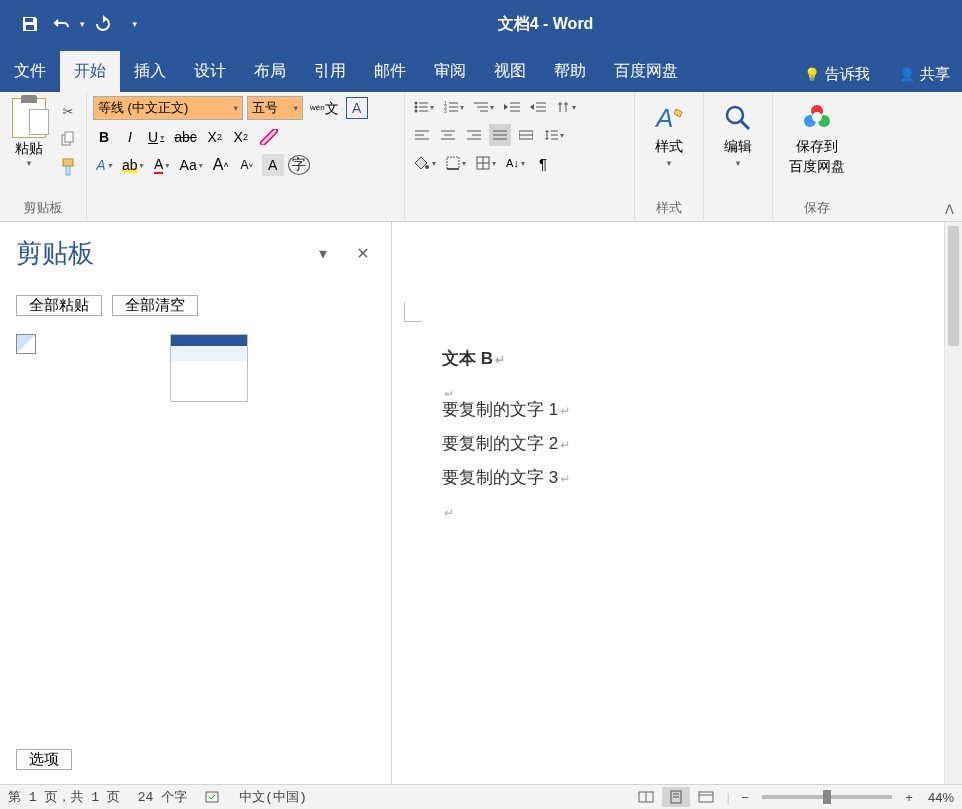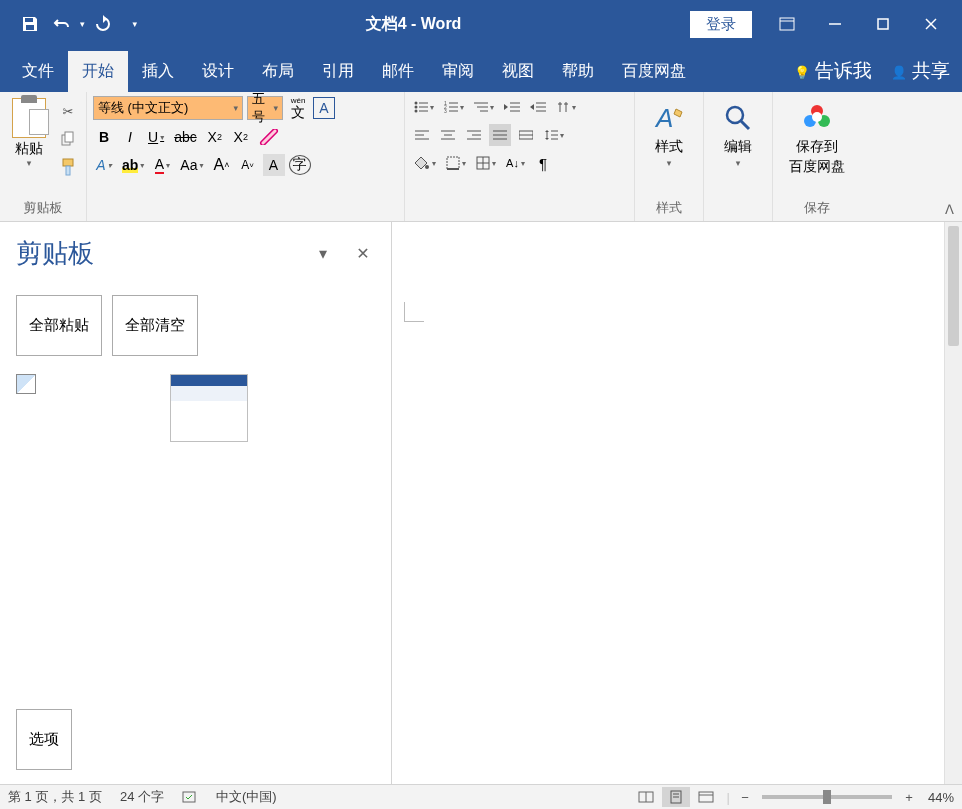--- a/index.html
+++ b/index.html
@@ -6,24 +6,24 @@
 body { width: 962px; height: 809px; background: #fff; overflow: hidden; font-size: 13px; }
 
 .titlebar { height: 48px; background: #2b579a; display: flex; align-items: center; color: #fff; padding: 0 8px; }
 .titlebar .qat { display: flex; gap: 4px; align-items: center; margin-left: 8px; }
 .titlebar .qat-btn { width: 28px; height: 28px; display: flex; align-items: center; justify-content: center; cursor: pointer; }
 .titlebar .title { flex: 1; text-align: center; font-size: 16px; font-weight: bold; }
 .titlebar .ctrls { display: flex; gap: 2px; align-items: center; }
 .titlebar .login-btn { background: #fff; color: #2b579a; padding: 4px 16px; font-size: 15px; margin-right: 10px; cursor: pointer; }
 .titlebar .win-btn { width: 46px; height: 32px; display: flex; align-items: center; justify-content: center; cursor: pointer; }
 
-.tabs-row { height: 44px; background: #2b579a; display: flex; align-items: flex-end; color: #fff; padding-left: 8px; position: relative; }
+.tabs-row { height: 44px; background: #2b579a; display: flex; align-items: flex-end; color: #fff; padding-left: 0; position: relative; }
 .tab { padding: 10px 14px 10px; font-size: 16px; cursor: pointer; }
 .tab.active { background: #f3f3f3; color: #2b579a; }
-.tabs-right { position: absolute; right: 12px; bottom: 8px; display: flex; gap: 20px; align-items: center; font-size: 19px; }
+.tabs-right { position: absolute; right: 12px; bottom: 8px; display: flex; gap: 30px; align-items: center; font-size: 15px; }
 .tabs-right .tell-me::before { content: "💡"; margin-right: 4px; font-size: 13px; }
 .tabs-right .share::before { content: "👤"; margin-right: 4px; font-size: 13px; }
 
 .ribbon { height: 130px; background: #f3f3f3; border-bottom: 1px solid #d4d4d4; display: flex; position: relative; }
 .ribbon-group { border-right: 1px solid #e0e0e0; padding: 4px 6px 2px; display: flex; flex-direction: column; height: 100%; }
 .ribbon-group-label { text-align: center; font-size: 13px; color: #666; padding: 2px 0; position: relative; }
 .ribbon-content { flex: 1; display: flex; gap: 4px; }
 .collapse-btn { position: absolute; right: 8px; bottom: 4px; cursor: pointer; color: #666; }
 
 .clipboard-col1 { display: flex; flex-direction: column; align-items: center; padding: 2px 6px; }
@@ -46,48 +46,48 @@
 .big-btn { display: flex; flex-direction: column; align-items: center; gap: 2px; cursor: pointer; padding: 2px 6px; }
 .big-btn .ico { width: 36px; height: 36px; display: flex; align-items: center; justify-content: center; font-size: 26px; }
 
 .workarea { display: flex; height: calc(809px - 48px - 44px - 130px - 25px); }
 .clipboard-pane { width: 392px; border-right: 1px solid #d4d4d4; padding: 14px 16px; background: #fff; display: flex; flex-direction: column; }
 .clipboard-pane h2 { color: #2b579a; font-size: 26px; font-weight: normal; }
 .pane-head { display: flex; align-items: center; }
 .pane-head .spacer { flex: 1; }
 .pane-head .pane-btn { width: 24px; height: 24px; display: flex; align-items: center; justify-content: center; cursor: pointer; color: #666; margin-left: 16px; font-size: 16px; }
 .pane-actions { display: flex; gap: 10px; margin-top: 24px; }
-.btn-outline { border: 1px solid #ababab; padding: 20px 12px; font-size: 15px; cursor: pointer; background: #fff; }
+.btn-outline { border: 1px solid #ababab; padding: 0 12px; font-size: 15px; cursor: pointer; background: #fff; }
 .pane-hint { margin-top: 14px; font-size: 14px; color: #333; }
 .clip-item { display: flex; gap: 14px; margin-top: 18px; align-items: flex-start; }
 .clip-icon { width: 20px; height: 20px; border: 1px solid #888; background: linear-gradient(135deg,#cfe3f7 50%, #fff 50%); position: relative; }
 .clip-thumb { width: 78px; height: 68px; border: 1px solid #bfbfbf; background: linear-gradient(#2b579a 0 16%, #edf2f9 16% 40%, #fff 40%); margin-left: 120px; }
 .pane-footer { margin-top: auto; }
 
 .doc-area { flex: 1; background: #fff; position: relative; overflow: hidden; }
 .doc-page { position: absolute; left: 30px; top: 10px; right: 0; background:#fff; padding: 110px 20px 20px 20px; }
 .corner { position:absolute; left:12px; top:80px; width:20px; height:20px; border-left:1px solid #bbb; border-bottom:1px solid #bbb; }
 .doc-page .line { font-size: 17px; line-height: 2.0; color: #333; }
 .doc-page .line.bold { font-weight: bold; }
 .para-mark::after { content: "↵"; color: #aaa; font-size: 12px; margin-left: 2px; }
 .scrollbar-v { position: absolute; right: 0; top: 0; bottom: 0; width: 18px; background: #f0f0f0; border-left: 1px solid #e0e0e0; }
 .scroll-thumb-v { position:absolute; top:4px; left:3px; right:3px; height:120px; background:#cdcdcd; border-radius:2px; }
 
 .statusbar { height: 25px; background: #f3f3f3; border-top: 1px solid #d4d4d4; display: flex; align-items: center; font-size: 13px; color: #444; padding: 0 8px; }
-.statusbar .seg { margin-right: 18px; }
+.statusbar .seg { margin-right: 18px; font-family: Liberation Mono, monospace; }
 .statusbar .spacer { flex: 1; }
 .view-btn { width: 28px; height: 20px; border: 1px solid transparent; display:flex; align-items:center; justify-content:center; margin: 0 1px; cursor:pointer; color:#666; }
 .view-btn.active { background: #d4d4d4; }
 .zoom-slider { width: 130px; height: 4px; background: #bbb; margin: 0 8px; position: relative; cursor: pointer; }
 .zoom-slider .knob { position: absolute; left: 50%; top: -5px; width: 8px; height: 14px; background: #888; transform: translateX(-50%); }
 .zoom-btn { width: 18px; text-align: center; cursor:pointer; color:#555; }
 
 svg { display: block; }
 .underline-red { border-bottom: 2px solid #e81123; }
-.underline-yellow { background: linear-gradient(transparent 70%, #ffec3d 70%); font-weight: bold; }
+.underline-yellow { background: linear-gradient(transparent 70%, #ffec3d 70%); }
 .text-effect { color: #2e75b6; font-style: italic; }
 </style>
 </head>
 <body>
 
 <div class="titlebar">
   <div class="qat">
     <div class="qat-btn">
         <svg width="18" height="18" viewBox="0 0 18 18">
           <path fill="#fff" d="M2 2h12l2 2v12H2z"></path>
@@ -103,45 +103,20 @@
     <span style="color:#fff;font-size:9px;cursor:pointer">▾</span>
     <div class="qat-btn">
         <svg width="18" height="18" viewBox="0 0 18 18">
           <path fill="none" stroke="#fff" stroke-width="2" d="M9 3a6 6 0 11-6 6"></path>
           <path fill="#fff" d="M9 0l4 4-4 4z"></path>
         </svg>
       </div>
     <span style="color:#fff;font-size:9px;margin-left:12px;cursor:pointer">▾</span>
   </div>
   <div class="title">文档4 - Word</div>
-  <div class="ctrls">
-    <div class="login-btn">登录</div>
-    <div class="win-btn">
-        <svg width="16" height="14">
-          <rect x="1" y="1" width="14" height="12" fill="none" stroke="#fff"></rect>
-          <line x1="1" y1="4" x2="15" y2="4" stroke="#fff"></line>
-        </svg>
-      </div>
-    <div class="win-btn">
-        <svg width="12" height="12">
-          <line x1="0" y1="6" x2="12" y2="6" stroke="#fff" stroke-width="1.5"></line>
-        </svg>
-      </div>
-    <div class="win-btn">
-        <svg width="12" height="12">
-          <rect x="1" y="1" width="10" height="10" fill="none" stroke="#fff" stroke-width="1.5"></rect>
-        </svg>
-      </div>
-    <div class="win-btn">
-        <svg width="14" height="14">
-          <line x1="2" y1="2" x2="12" y2="12" stroke="#fff" stroke-width="1.5"></line>
-          <line x1="12" y1="2" x2="2" y2="12" stroke="#fff" stroke-width="1.5"></line>
-        </svg>
-      </div>
-  </div>
 </div>
 
 <div class="tabs-row">
   <div class="tab">文件</div>
   <div class="tab active">开始</div>
   <div class="tab">插入</div>
   <div class="tab">设计</div>
   <div class="tab">布局</div>
   <div class="tab">引用</div>
   <div class="tab">邮件</div>
@@ -183,25 +158,25 @@
     <div class="ribbon-group-label">剪贴板</div>
   </div>
 
   <div class="ribbon-group font-group">
     <div style="flex:1">
       <div class="font-row">
         <div class="combo" style="width:150px">
             <span>等线 (中文正文)</span>
             <span class="arr">▾</span>
           </div>
-        <div class="combo" style="width:36px">
+        <div class="combo" style="width:56px">
             <span>五号</span>
             <span class="arr">▾</span>
           </div>
-        <div class="btn" style="flex-direction:column;line-height:1">
+        <div class="btn" style="flex-direction:row;line-height:1">
             <span style="font-size:8px">wén</span>
             <span>文</span>
           </div>
         <div class="btn box">A</div>
       </div>
       <div class="font-row">
         <div class="btn" style="font-weight:bold">B</div>
         <div class="btn" style="font-style:italic">I</div>
         <div class="btn drop" style="text-decoration:underline">U</div>
         <div class="btn" style="text-decoration:line-through">abc</div>
@@ -425,20 +400,28 @@
       <div class="clip-icon"></div>
       <div class="clip-thumb"></div>
     </div>
     <div class="pane-footer">
       <button class="btn-outline">选项</button>
     </div>
   </div>
 
   <div class="doc-area">
     <div class="corner"></div>
+    <div class="doc-page">
+      <div class="line bold para-mark">文本 B</div>
+      <div class="line para-mark" style="height:1em"></div>
+      <div class="line para-mark">要复制的文字 1</div>
+      <div class="line para-mark">要复制的文字 2</div>
+      <div class="line para-mark">要复制的文字 3</div>
+      <div class="line para-mark" style="height:1em"></div>
+    </div>
     <div class="scrollbar-v">
         <div class="scroll-thumb-v"></div>
       </div>
   </div>
 </div>
 
 <div class="statusbar">
   <span class="seg">第 1 页，共 1 页</span>
   <span class="seg">24 个字</span>
   <span class="seg">

